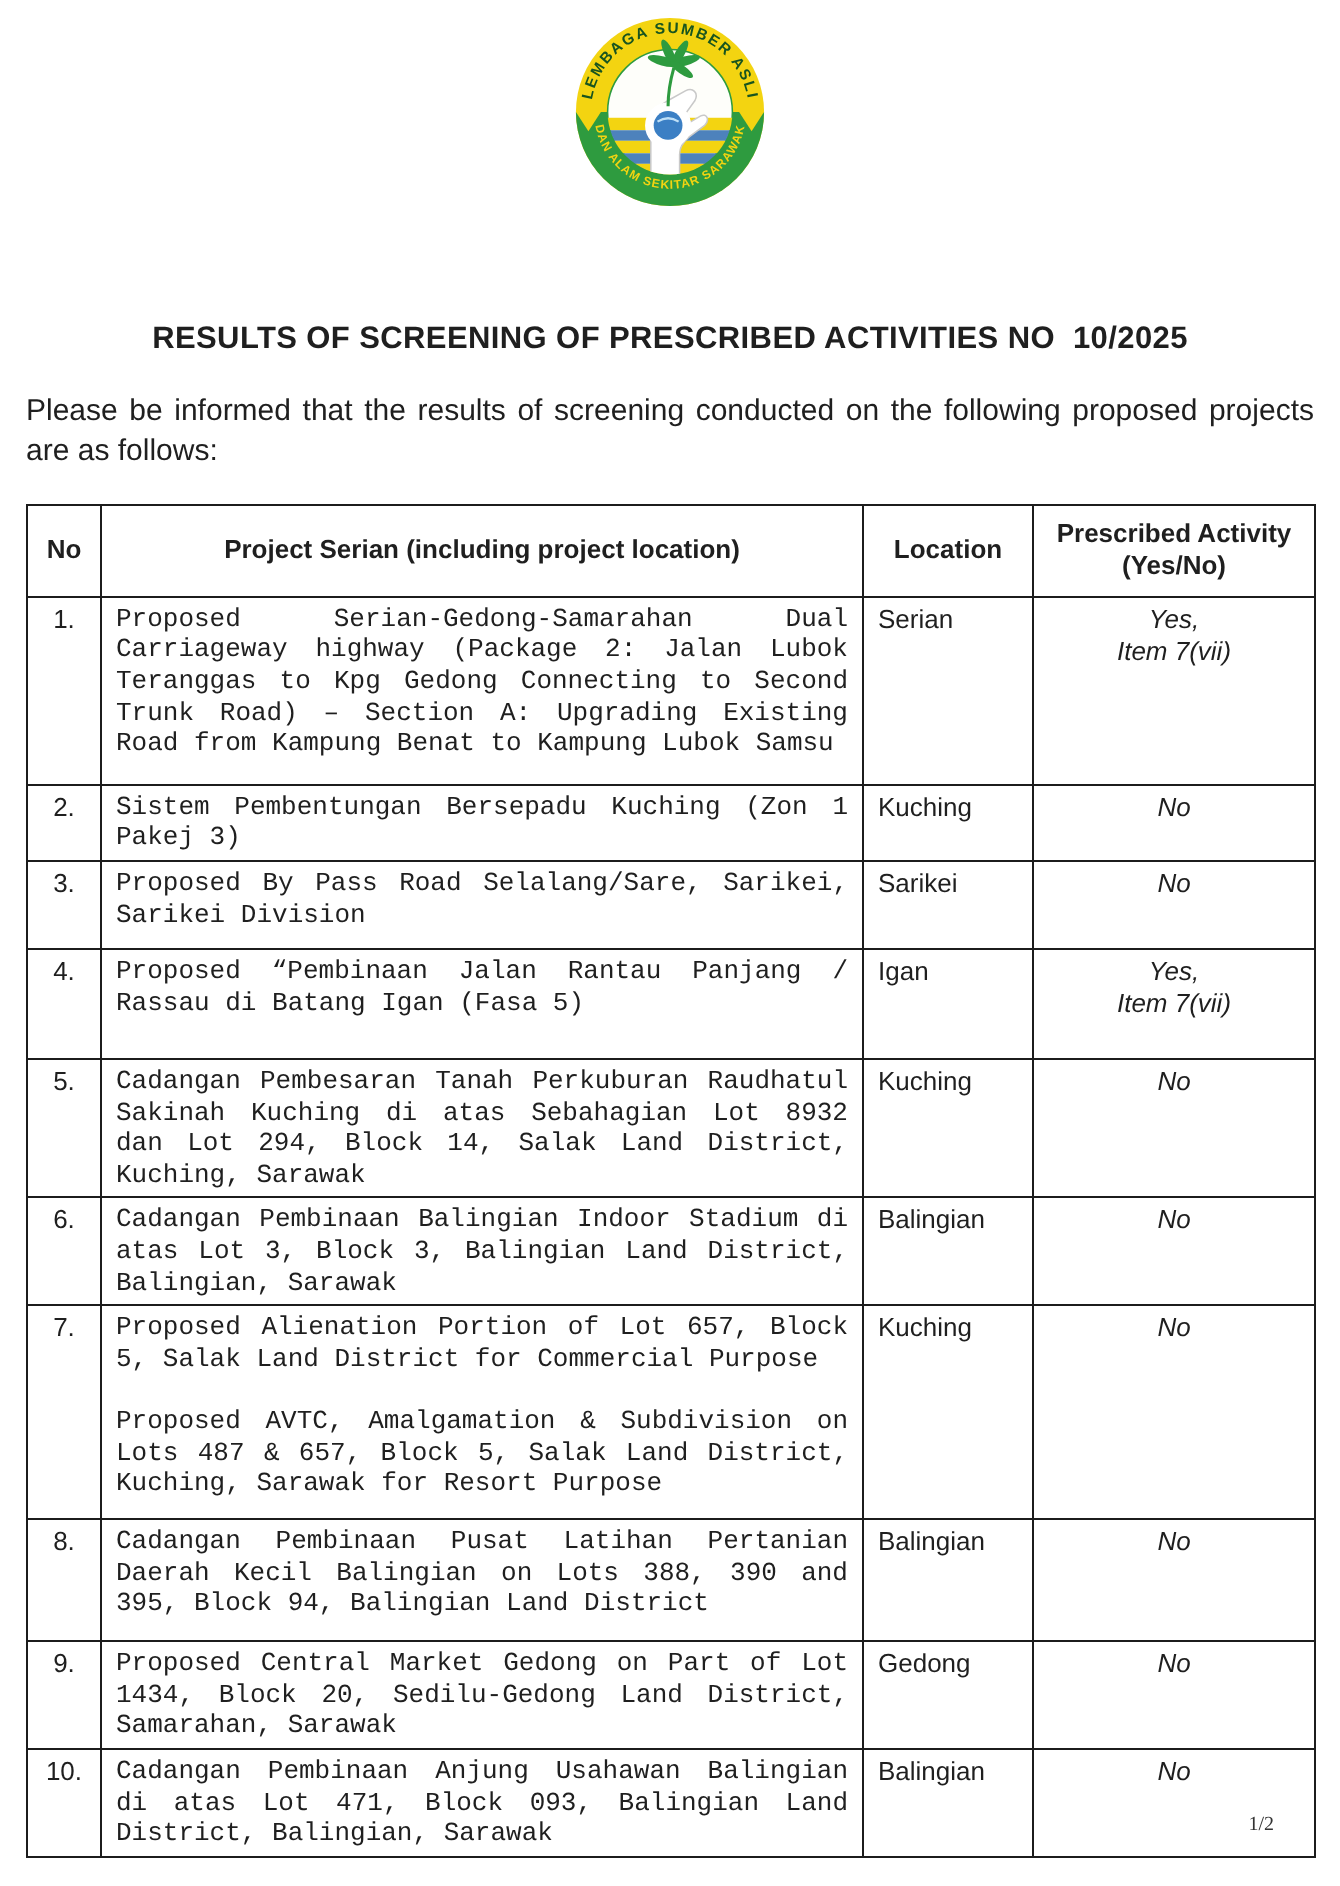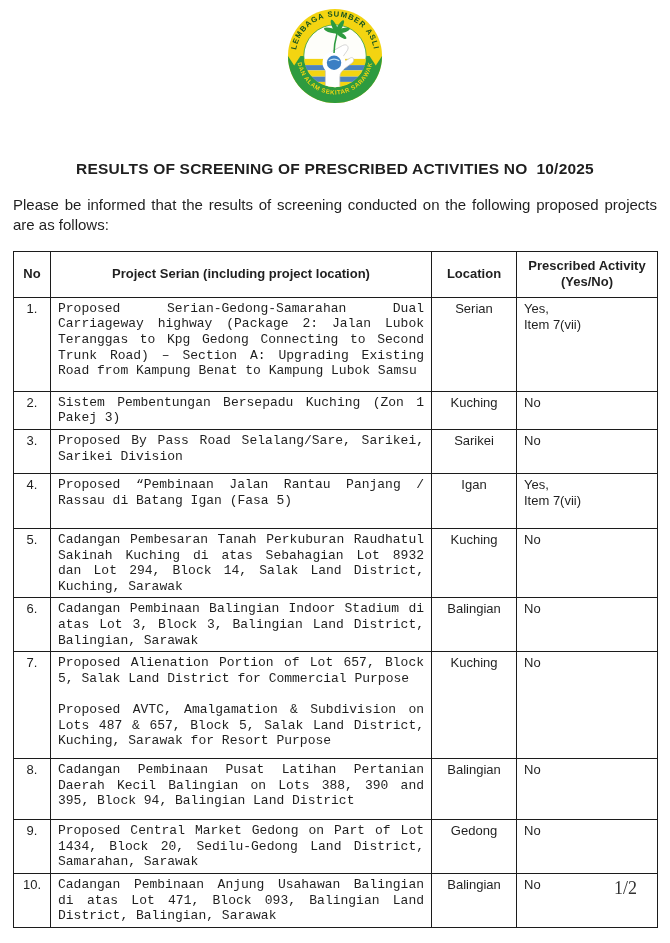--- a/index.html
+++ b/index.html
@@ -46,28 +46,28 @@
   }
   table.results th {
     font-weight: bold;
     text-align: center;
     vertical-align: middle;
     white-space: pre-line;
     line-height: 1.25;
   }
   td.cell-no   { text-align: center; padding-left: 2px; padding-right: 2px; }
   td.cell-title{ text-align: justify; white-space: pre-line; line-height: 1.2; font-family: Liberation Mono, monospace; }
-  td.cell-loc  { text-align: center; margin-top: 48px; }
-  td.cell-pa   { text-align: left; white-space: pre-line; line-height: 1.25; }
+  td.cell-loc  { text-align: left; margin-top: 48px; }
+  td.cell-pa   { text-align: center; white-space: pre-line; line-height: 1.25; font-style: italic; }
 
   .page-number {
     position: absolute;
-    top: 878px; right: 33px;
+    top: 907px; right: 33px;
     font-family: "Liberation Serif", serif;
-    font-size: 18px;
+    font-size: 10px;
     color: #333;
   }
 </style>
 </head>
 <body>
 
 <div class="page">
 
   <div class="logo-wrap">
     <svg width="96" height="96" viewBox="0 0 100 100">

